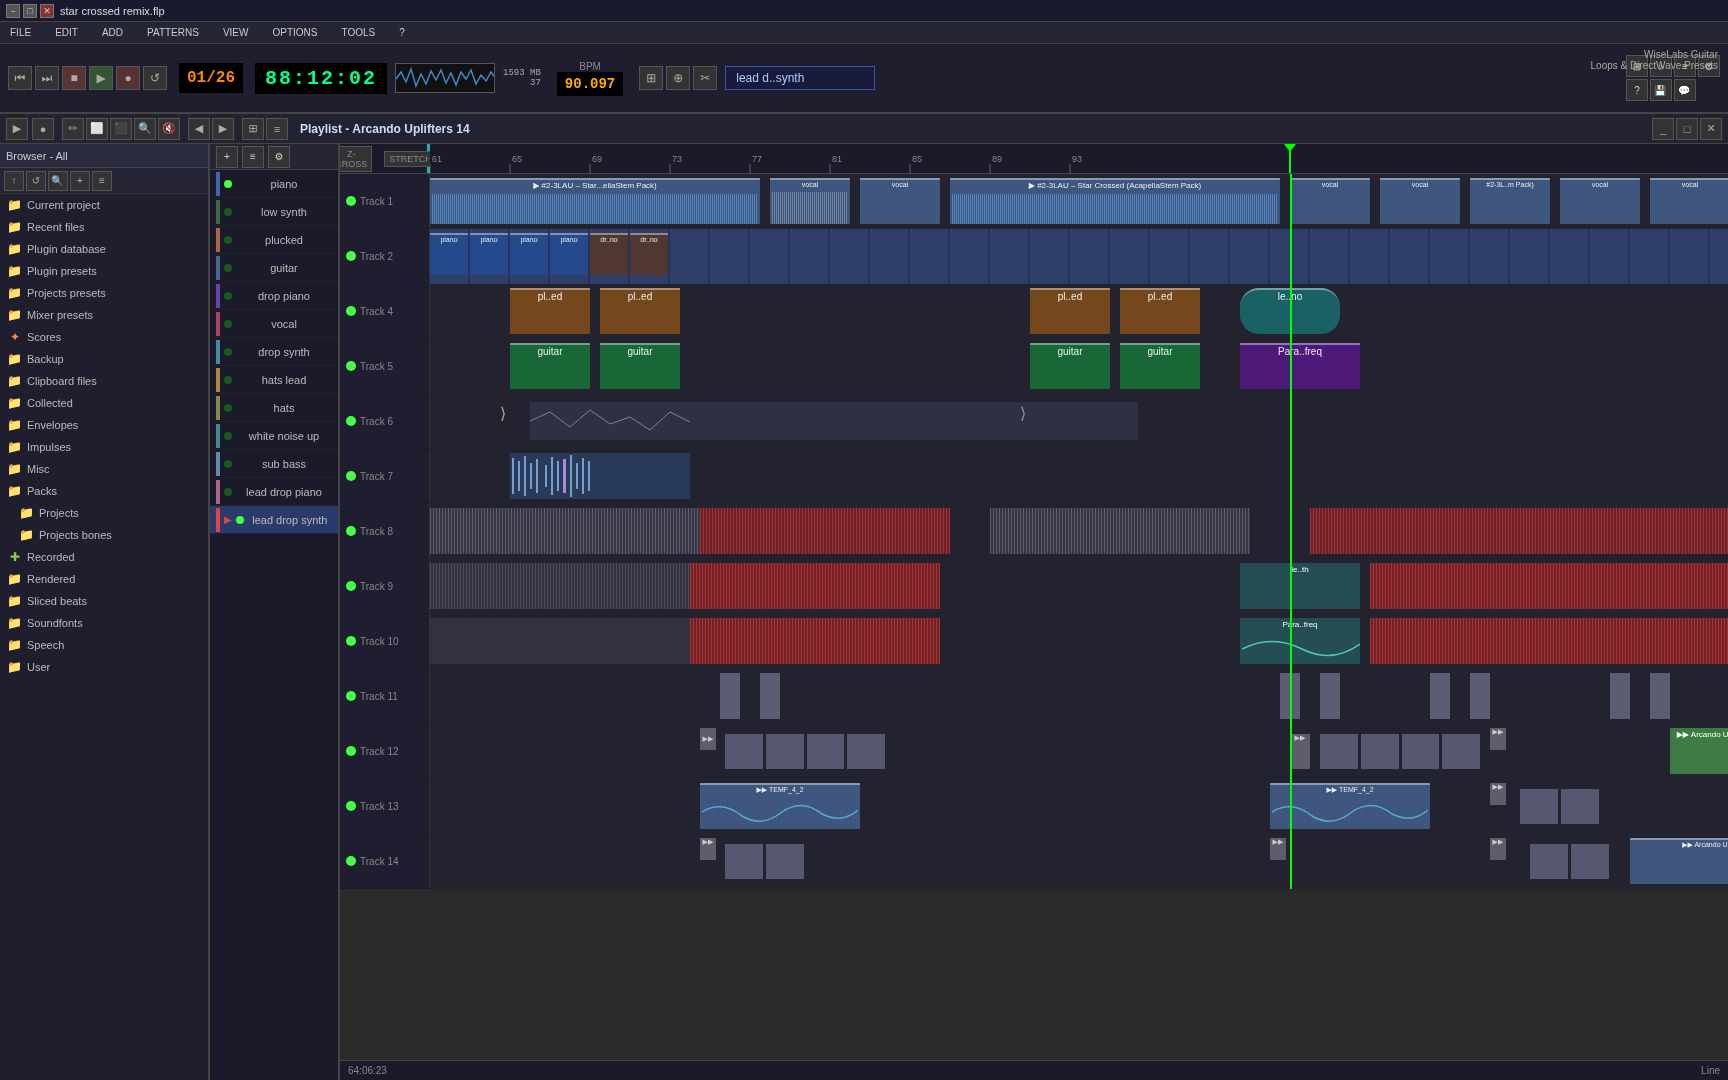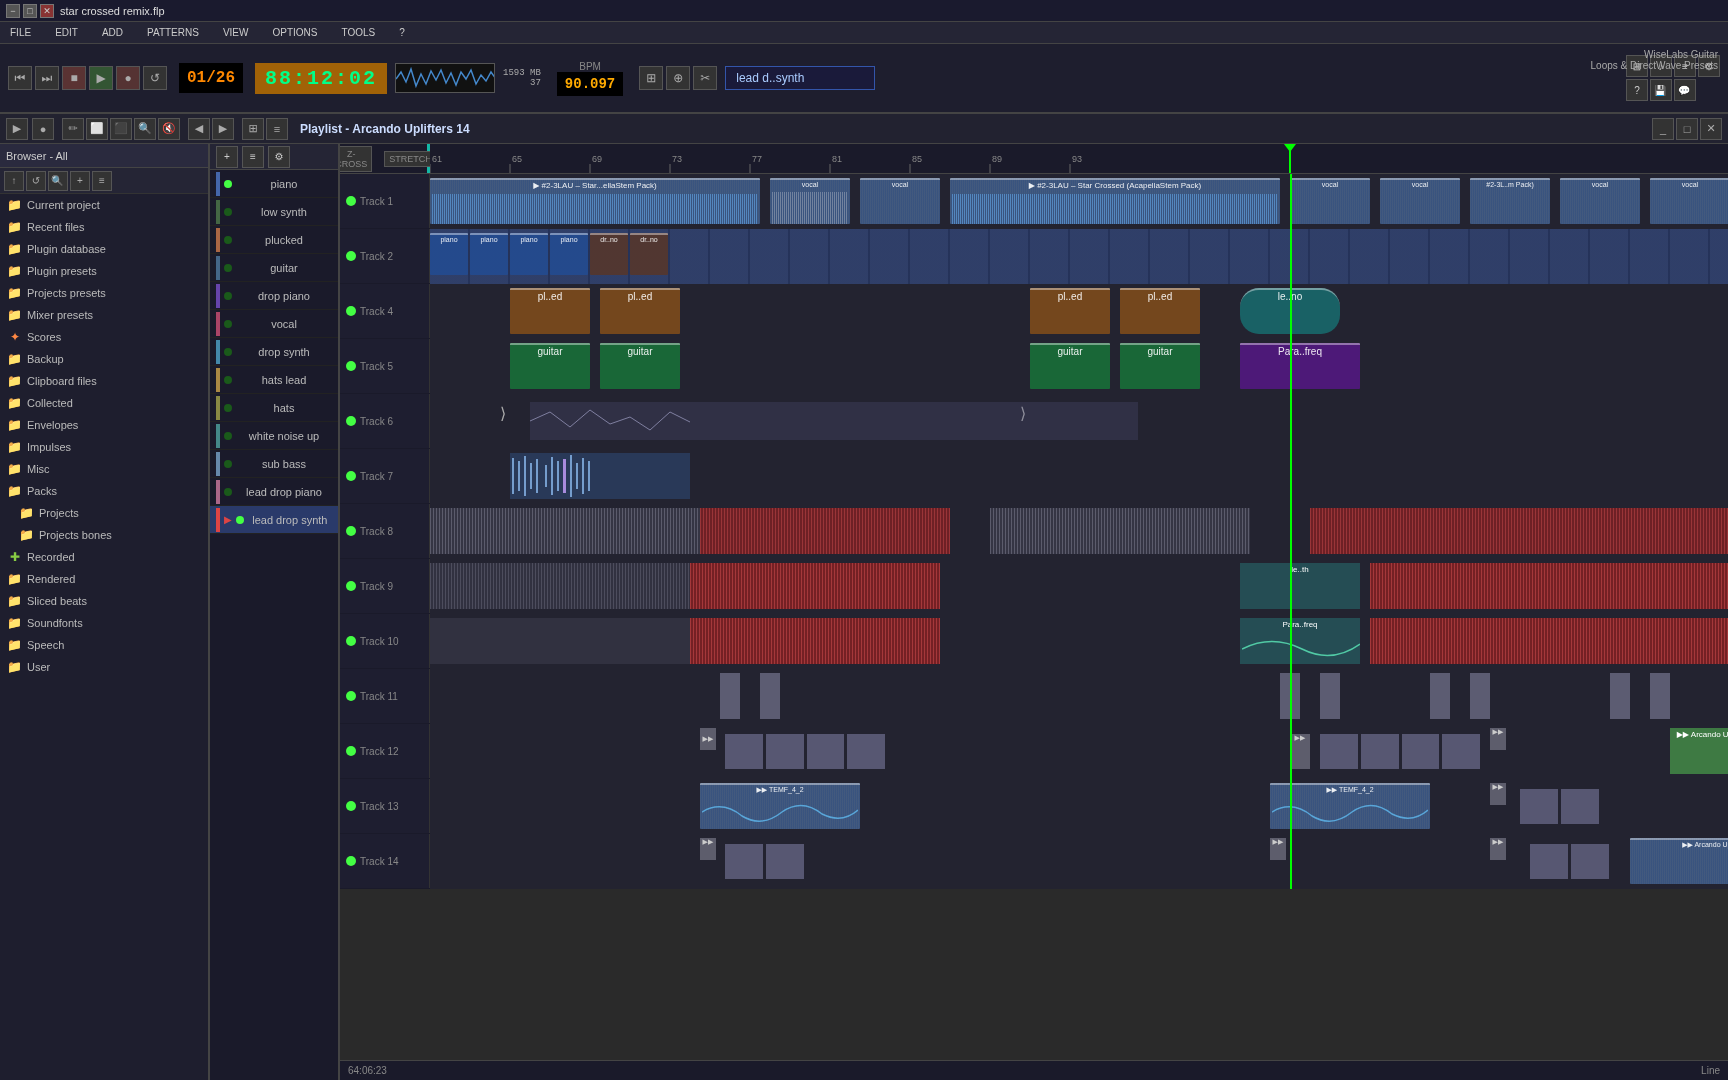--- a/index.html
+++ b/index.html
@@ -71,21 +71,21 @@
       gap: 8px;
       border-bottom: 2px solid #444;
       position: relative;
     }
     .transport-section {
       display: flex;
       align-items: center;
       gap: 4px;
     }
     .time-display {
-      background: #a16207;
+      background: #000000;
       color: #00ff88;
       font-size: 20px;
       font-weight: bold;
       padding: 4px 10px;
       font-family: 'Courier New', monospace;
       letter-spacing: 2px;
     }
     .bpm-display {
       background: #000;
       color: #ffaa00;

